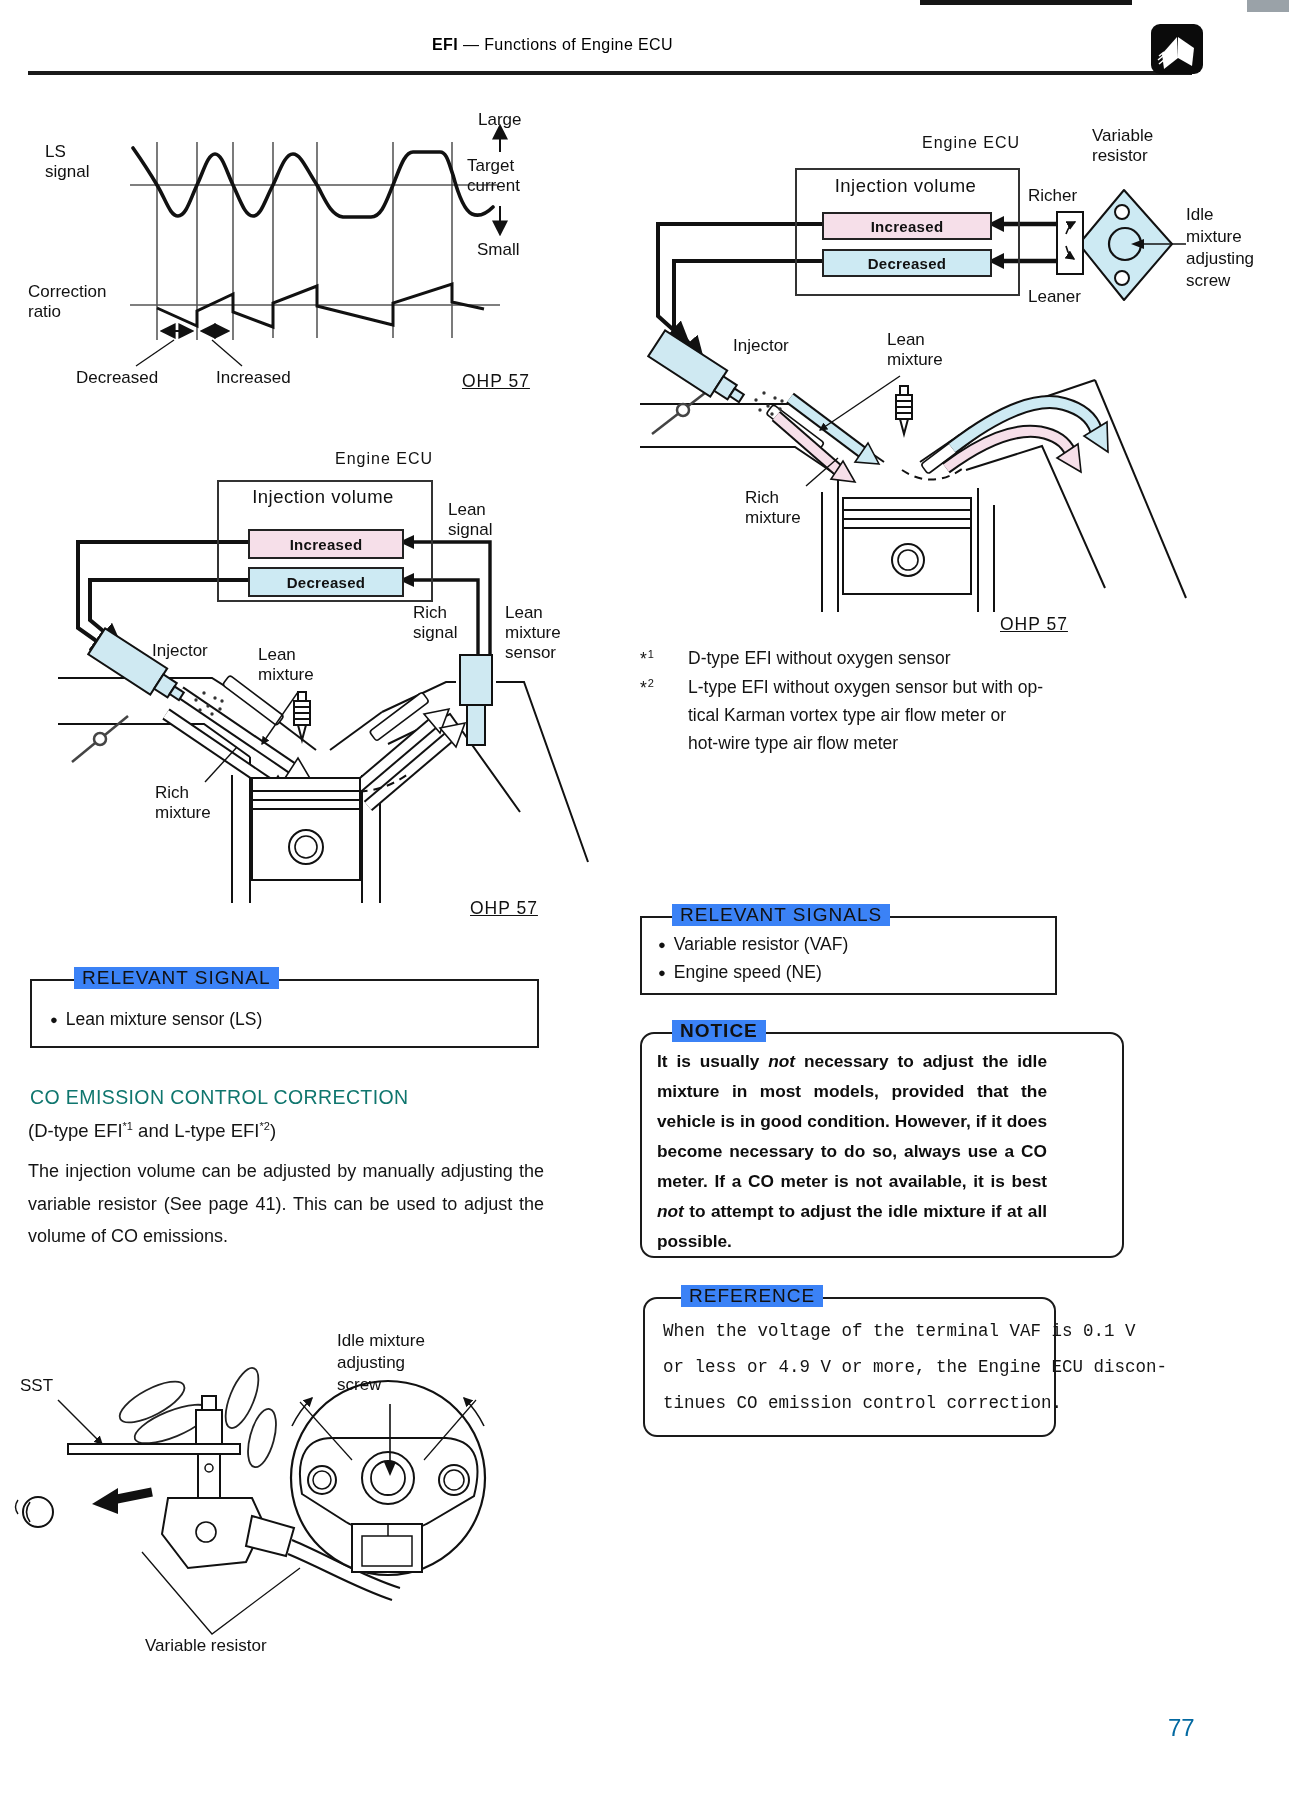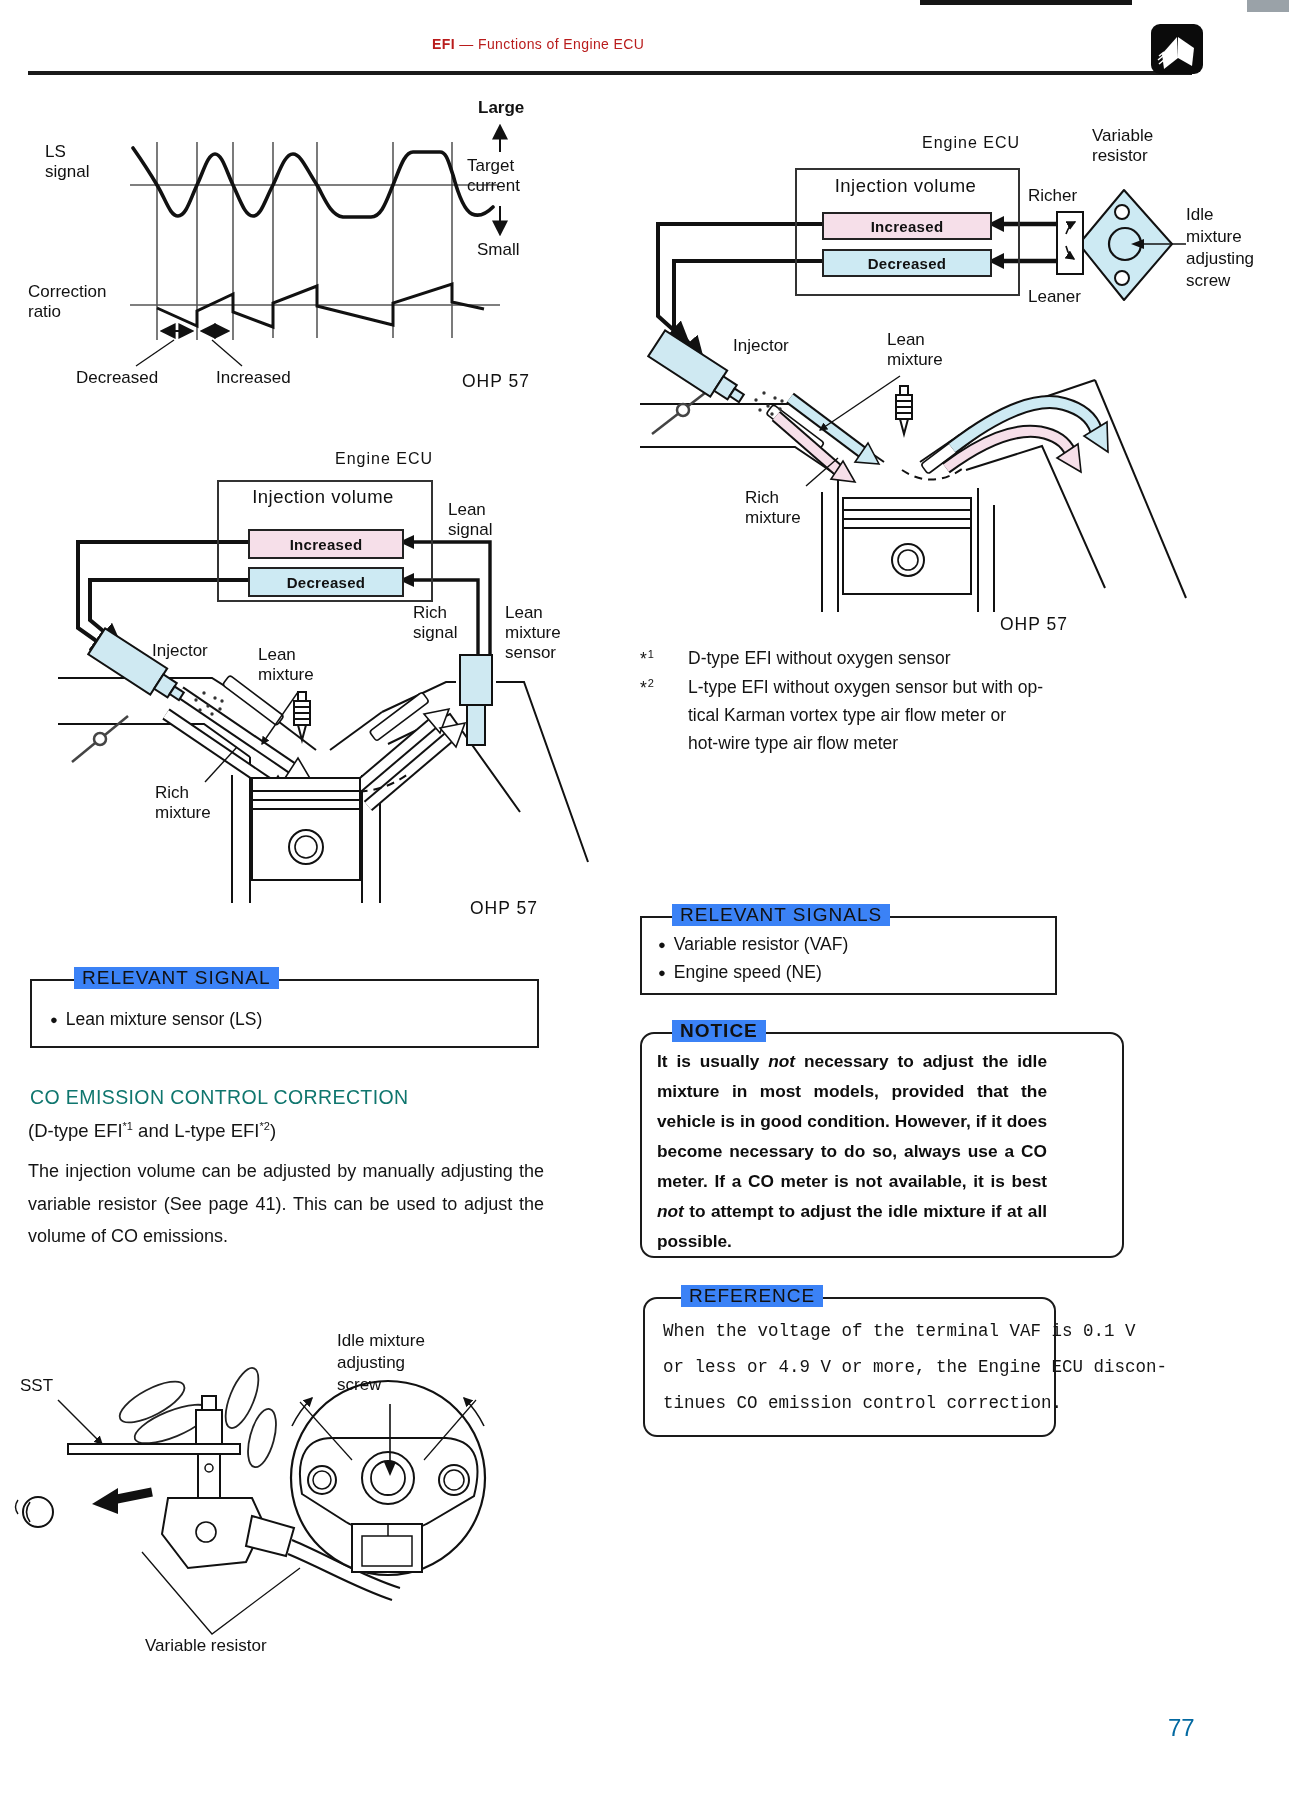--- a/index.html
+++ b/index.html
@@ -1,37 +1,37 @@
 <!DOCTYPE html>
 <html><head>
 <meta charset="utf-8">
 <style>
   html,body{margin:0;padding:0;background:#e8e8e8;}
   .page{position:relative;width:1289px;height:1800px;background:#ffffff;margin:0 auto;
         font-family:"Liberation Sans",sans-serif;color:#111;overflow:hidden;}
   .abs{position:absolute;}
   .lbl{position:absolute;font-size:17px;line-height:1.18;color:#111;white-space:pre-line;}
-  .ohp{position:absolute;font-size:17.5px;letter-spacing:1px;color:#111;}
+  .ohp{position:absolute;font-size:17.5px;letter-spacing:1px;color:#111;text-decoration:underline;}
   svg{position:absolute;overflow:visible;}
   .ecu-outline{position:absolute;border:2px solid #333;background:transparent;}
   .ecu-title{position:absolute;font-size:16px;text-align:right;letter-spacing:1px;}
   .inj-vol{position:absolute;font-size:18.5px;text-align:center;letter-spacing:.5px;}
   .sig-box{position:absolute;border:2px solid #222;display:flex;align-items:center;justify-content:center;
            font-weight:bold;font-size:15px;letter-spacing:.3px;}
   .pink{background:#f6dfe9;}
   .blue{background:#cdeaf3;}
   .tbox{position:absolute;border:2px solid #1a1a1a;background:#fff;box-sizing:border-box;}
   .tbox.round{border-radius:14px;}
   .tbox-title{position:absolute;top:-14px;left:30px;background:#3b82f6;padding:0 8px;font-size:19px;letter-spacing:1px;white-space:nowrap;}
   .bold-title{font-weight:bold;}
   .bullet-row{position:absolute;left:16px;font-size:17.5px;display:flex;align-items:baseline;}
   .bullet-row .b{font-size:13px;margin-right:8px;position:relative;top:-1px;}
   .para{position:absolute;text-align:justify;font-size:17.5px;line-height:29px;color:#141414;}
   .hdr-rule{position:absolute;background:#1a1a1a;}
-  .header-title{position:absolute;font-size:14px;letter-spacing:.4px;color:#b91c1c;}
+  .header-title{position:absolute;font-size:16px;letter-spacing:.4px;color:#000000;}
   .fn-row{position:absolute;font-size:17.5px;color:#141414;}
   .fn-star{letter-spacing:1px;}
   sup{font-size:11px;}
   .notice-text{position:absolute;font-size:17.3px;font-weight:bold;line-height:30px;text-align:justify;color:#0d0d0d;}
   .notice-text i{font-style:italic;}
   .ref-line{font-size:17.5px;color:#141414;margin-bottom:16px;white-space:nowrap;font-family:Liberation Mono, monospace;}
   .co-head{position:absolute;font-size:19.5px;letter-spacing:.4px;color:#0f766e;}
   .co-sub{position:absolute;font-size:18.5px;color:#141414;}
   .pagenum{position:absolute;font-size:24px;color:#0369a1;}
 </style>
@@ -84,21 +84,21 @@
     <line x1="202" y1="331" x2="228" y2="331" stroke="#111" stroke-width="2" marker-start="url(#ah1)" marker-end="url(#ah1)"></line>
 
     <line x1="174" y1="340" x2="136" y2="366" stroke="#111" stroke-width="1.3"></line>
     <line x1="212" y1="340" x2="242" y2="366" stroke="#111" stroke-width="1.3"></line>
 
     <line x1="500" y1="152" x2="500" y2="126" stroke="#111" stroke-width="2" marker-end="url(#ah1)"></line>
     <line x1="500" y1="206" x2="500" y2="234" stroke="#111" stroke-width="2" marker-end="url(#ah1)"></line>
   </svg>
   <div class="lbl" style="left:45px;top:142px;">LS
 signal</div>
-  <div class="lbl" style="left:478px;top:98px;font-weight:bold;">Large</div>
+  <div class="lbl" style="left:478px;top:110px;">Large</div>
   <div class="lbl" style="left:467px;top:156px;">Target
 current</div>
   <div class="lbl" style="left:477px;top:240px;">Small</div>
   <div class="lbl" style="left:28px;top:282px;">Correction
 ratio</div>
   <div class="lbl" style="left:76px;top:368px;">Decreased</div>
   <div class="lbl" style="left:216px;top:368px;">Increased</div>
   <div class="ohp" style="left:462px;top:371px;">OHP 57</div>
 
   <svg style="left:40px;top:440px;" width="560" height="495" viewBox="40 440 560 495">

